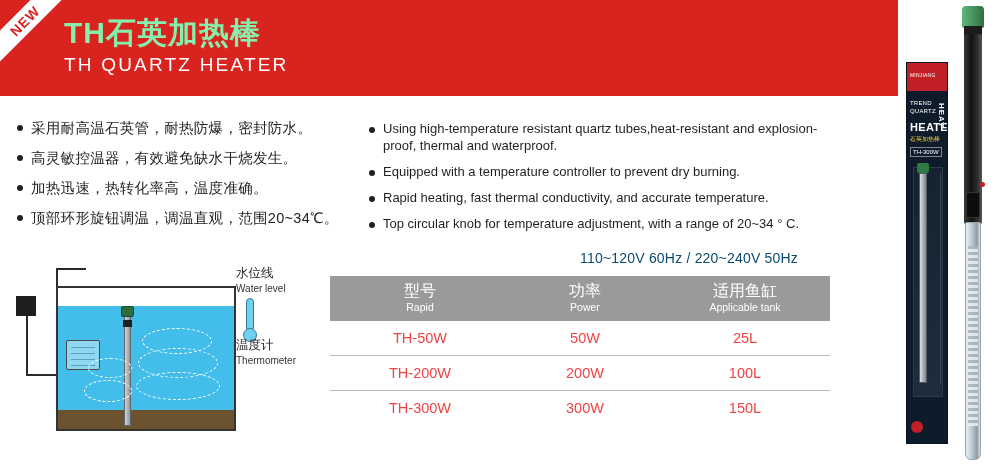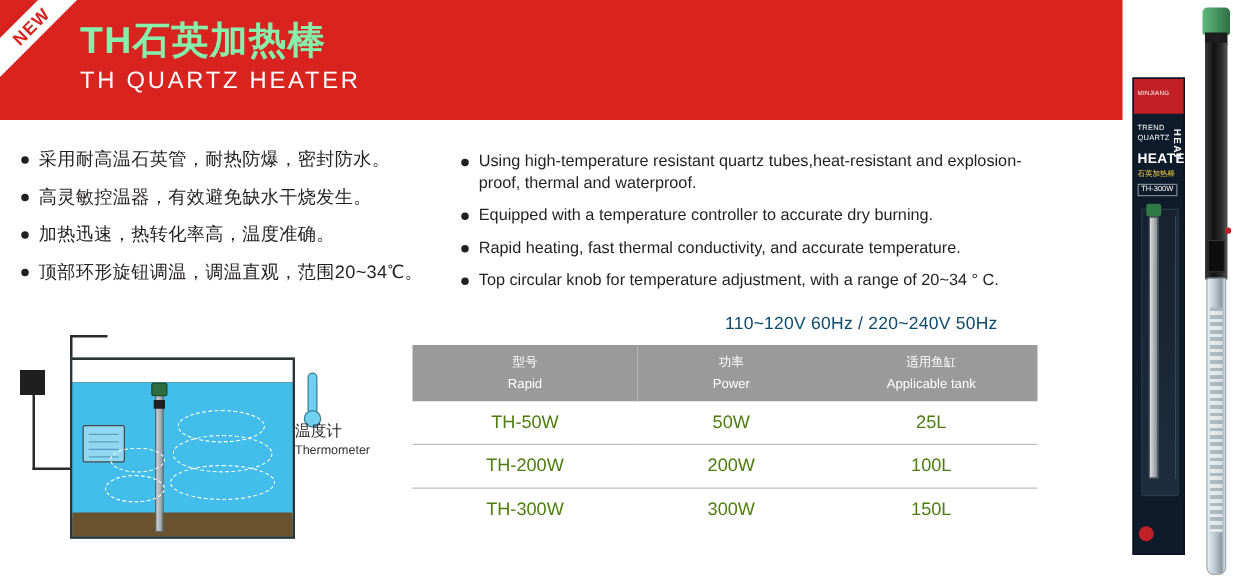--- a/index.html
+++ b/index.html
@@ -142,25 +142,25 @@
 
   
   .spec-table {
     position:absolute; left:330px; top:276px; width:500px;
     border-collapse:collapse;
   }
   .spec-table th {
     background:#9a9a9a; color:#ffffff; font-weight:normal;
     padding:6px 0 7px; text-align:center; border:none;
   }
-  .spec-table th .cn { display:block; font-size:10px; line-height:18px;text-align:center; }
+  .spec-table th .cn { display:block; font-size:16px; line-height:18px;text-align:center; }
   .spec-table th .en { display:block; font-size:10.5px; line-height:14px; }
   .spec-table td {
     text-align:center; font-size:14.5px; padding:9px 0;
-    border-bottom:1px solid #bdbdbd; color:#4d7c0f;
+    border-bottom:1px solid #bdbdbd; color:#ef4444;
   }
   .spec-table tr:last-child td { border-bottom:none; }
   .spec-table col.c1 { width:36%; }
   .spec-table col.c2 { width:30%; }
   .spec-table col.c3 { width:34%; }
 
   
   .product {
     position:absolute; left:906px; top:0; width:94px; height:468px;
   }
@@ -271,21 +271,21 @@
 
 <div class="features-cn">
   <div class="feat">采用耐高温石英管，耐热防爆，密封防水。</div>
   <div class="feat">高灵敏控温器，有效避免缺水干烧发生。</div>
   <div class="feat">加热迅速，热转化率高，温度准确。</div>
   <div class="feat">顶部环形旋钮调温，调温直观，范围20~34℃。</div>
 </div>
 
 <div class="features-en">
   <div class="feat">Using high-temperature resistant quartz tubes,heat-resistant and explosion-proof, thermal and waterproof.</div>
-  <div class="feat">Equipped with a temperature controller to accurate dry burning.</div>
+  <div class="feat">Equipped with a temperature controller to prevent dry burning.</div>
   <div class="feat">Rapid heating, fast thermal conductivity, and accurate temperature.</div>
   <div class="feat">Top circular knob for temperature adjustment, with a range of 20~34 ° C.</div>
 </div>
 
 <div class="illustration">
 
   <div class="top-wire"></div>
   <div class="top-wire-h"></div>
   <div class="plug-box"></div>
   <div class="plug-wire"></div>
@@ -311,20 +311,24 @@
     <div class="flow" style="left:84px; top:40px; width:70px; height:26px;"></div>
     <div class="flow" style="left:80px; top:60px; width:80px; height:30px;"></div>
     <div class="flow" style="left:78px; top:84px; width:84px; height:28px;"></div>
     <div class="flow" style="left:30px; top:70px; width:44px; height:20px;"></div>
     <div class="flow" style="left:26px; top:92px; width:48px; height:22px;"></div>
   </div>
 
   <div class="thermo-icon"></div>
   <div class="thermo-bulb"></div>
 
+  <div class="lbl-waterline">
+    <span>水位线</span>
+    <span class="en" style="display:block">Water level</span>
+  </div>
 
   <div class="lbl-thermo">
     <span>温度计</span>
     <span class="en" style="display:block">Thermometer</span>
   </div>
 </div>
 
 <div class="voltage">110~120V 60Hz / 220~240V 50Hz</div>
 
 <table class="spec-table">

